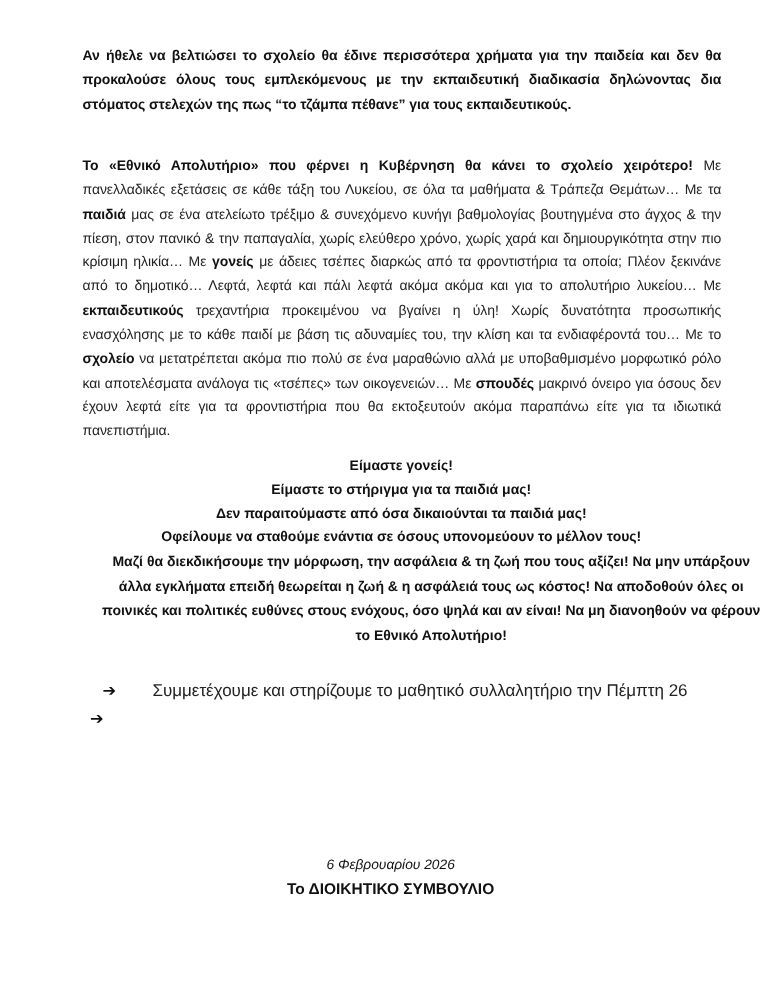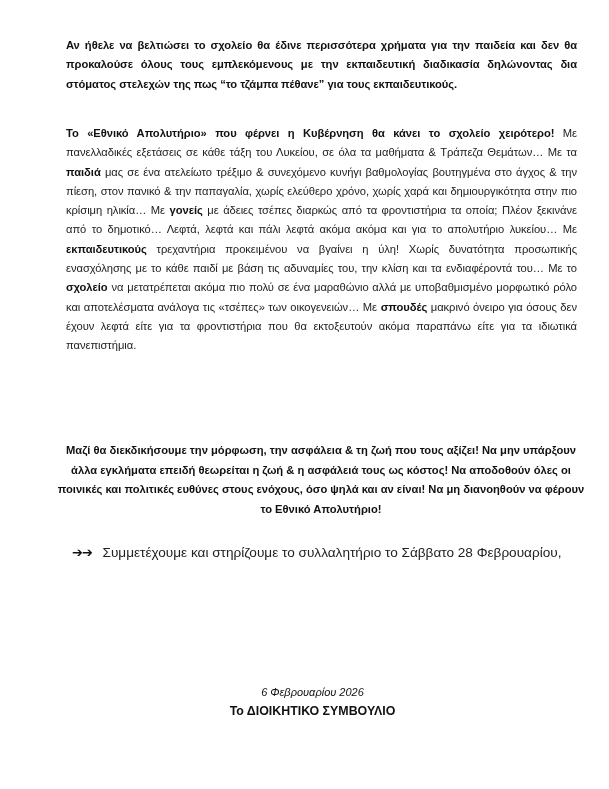--- a/index.html
+++ b/index.html
@@ -51,20 +51,21 @@
       color: #111;
       font-size: 11.2px;
     }
     .slogans {
       top: 364px;
       line-height: 19px;
     }
     .demands {
       top: 441px;
       line-height: 19.5px;
+      margin-left: 24px;
     }
     .events {
       position: absolute;
       left: 60px;
       width: 500px;
       top: 542px;
       font-size: 13.6px;
       line-height: 22px;
       color: #222;
     }
@@ -107,29 +108,35 @@
   </style>
 </head>
 <body>
 
 <div class="page">
 
   <p class="para p1" style="margin:0;">Αν ήθελε να βελτιώσει το σχολείο θα έδινε περισσότερα χρήματα για την  παιδεία και δεν θα προκαλούσε όλους τους εμπλεκόμενους με την εκπαιδευτική διαδικασία δηλώνοντας δια στόματος στελεχών της πως “το τζάμπα πέθανε” για τους εκπαιδευτικούς.</p>
 
   <p class="para p2" style="margin:0;"><b>Το «Εθνικό Απολυτήριο» που φέρνει η Κυβέρνηση θα κάνει το σχολείο χειρότερο!</b><span> Με πανελλαδικές εξετάσεις σε κάθε τάξη του Λυκείου, σε όλα τα μαθήματα &amp; Τράπεζα Θεμάτων… Με τα </span><b>παιδιά</b><span> μας σε ένα ατελείωτο τρέξιμο &amp; συνεχόμενο κυνήγι βαθμολογίας βουτηγμένα στο  άγχος &amp; την πίεση, στον πανικό &amp; την παπαγαλία, χωρίς ελεύθερο χρόνο, χωρίς χαρά και δημιουργικότητα στην πιο κρίσιμη ηλικία… Με </span><b>γονείς</b><span> με άδειες τσέπες διαρκώς από τα φροντιστήρια τα οποία; Πλέον ξεκινάνε από το δημοτικό… Λεφτά, λεφτά και πάλι λεφτά ακόμα ακόμα και για το απολυτήριο λυκείου… Με </span><b>εκπαιδευτικούς</b><span> τρεχαντήρια προκειμένου να βγαίνει η ύλη! Χωρίς δυνατότητα προσωπικής ενασχόλησης με το κάθε παιδί με βάση τις αδυναμίες του, την κλίση και τα ενδιαφέροντά του… Με το </span><b>σχολείο</b><span> να μετατρέπεται ακόμα πιο πολύ σε ένα μαραθώνιο αλλά με υποβαθμισμένο μορφωτικό ρόλο και αποτελέσματα ανάλογα τις «τσέπες» των οικογενειών… Με </span><b>σπουδές</b><span> μακρινό όνειρο για όσους δεν έχουν λεφτά είτε για τα φροντιστήρια που θα εκτοξευτούν ακόμα παραπάνω είτε για τα ιδιωτικά πανεπιστήμια.</span></p>
 
+  <div class="center-block slogans">
+    <div>Είμαστε γονείς!</div>
+    <div>Είμαστε το στήριγμα για τα παιδιά μας!</div>
+    <div>Δεν παραιτούμαστε από όσα δικαιούνται τα παιδιά μας!</div>
+    <div>Οφείλουμε να σταθούμε ενάντια σε όσους υπονομεύουν το μέλλον τους!</div>
+  </div>
 
   <div class="center-block demands">Μαζί θα διεκδικήσουμε την μόρφωση, την ασφάλεια &amp; τη ζωή που  τους αξίζει! Να μην υπάρξουν άλλα εγκλήματα επειδή θεωρείται η ζωή &amp; η ασφάλειά τους ως κόστος! Να αποδοθούν όλες οι ποινικές και πολιτικές ευθύνες στους ενόχους, όσο ψηλά και αν είναι! Να μη διανοηθούν να φέρουν το Εθνικό Απολυτήριο!</div>
 
   <div class="events">
     <div class="event e1">
       <span class="arrow">➔</span>
+      <div>Συμμετέχουμε και στηρίζουμε το μαθητικό συλλαλητήριο την Πέμπτη 26</div>
     </div>
     <div class="event e2">
       <span class="arrow">➔</span>
-      <div>Συμμετέχουμε και στηρίζουμε το συλλαλητήριο το Σάββατο 28 Φεβρουαρίου,</div>
     </div>
   </div>
 
   <div class="footer date">6 Φεβρουαρίου 2026</div>
   <div class="footer signature">Το ΔΙΟΙΚΗΤΙΚΟ ΣΥΜΒΟΥΛΙΟ</div>
 
 </div>
 
 </body></html>

